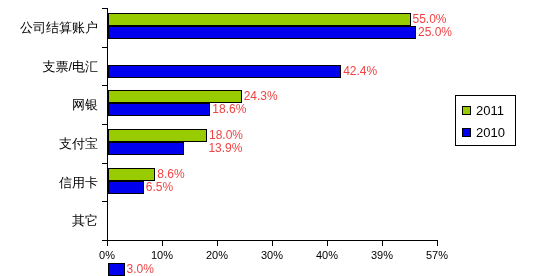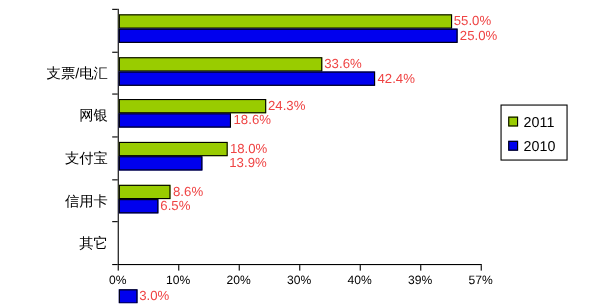--- a/index.html
+++ b/index.html
@@ -157,36 +157,33 @@
       <div class="x-tick" style="left: 327px;"></div>
       <div class="x-tick-label" style="left: 327px;">40%</div>
       <div class="x-tick" style="left: 382px;"></div>
       <div class="x-tick-label" style="left: 382px;">39%</div>
       <div class="x-tick" style="left: 437px;"></div>
       <div class="x-tick-label" style="left: 437px;">57%</div>
     </div>
   <div id="groups-layer">
       <div class="y-tick" style="top: 8px;"></div>
       <div class="cat-group" style="top: 8px; height: 38.6667px;">
+        <div class="cat-label" style="top: 11px;">公司结算账户</div>
         <div class="bar-row" style="top: 5px; width: 340px;">
           <div class="bar series-2011" title="公司结算账户 2011 55.0%" style="width: 302.5px;"></div>
           <div class="bar-value" style="left: 302.5px;">55.0%</div>
         </div>
         <div class="bar-row" style="top: 18px; width: 340px;">
           <div class="bar series-2010" title="公司结算账户 2010 56.0%" style="width: 308px;"></div>
           <div class="bar-value" style="left: 308px;">25.0%</div>
         </div>
       </div>
       <div class="y-tick" style="top: 46.6667px;"></div>
       <div class="cat-group" style="top: 46.6667px; height: 38.6667px;">
         <div class="cat-label" style="top: 11px;">支票/电汇</div>
-        <div class="bar-row" style="top: 5px; width: 340px;">
-          <div class="bar series-2011" title="支票/电汇 2011 33.6%" style="width: 184.8px;"></div>
-          <div class="bar-value" style="left: 184.8px;">33.6%</div>
-        </div>
         <div class="bar-row" style="top: 18px; width: 340px;">
           <div class="bar series-2010" title="支票/电汇 2010 42.4%" style="width: 233.2px;"></div>
           <div class="bar-value" style="left: 233.2px;">42.4%</div>
         </div>
       </div>
       <div class="y-tick" style="top: 85.3333px;"></div>
       <div class="cat-group" style="top: 85.3333px; height: 38.6667px;">
         <div class="cat-label" style="top: 11px;">网银</div>
         <div class="bar-row" style="top: 5px; width: 340px;">
           <div class="bar series-2011" title="网银 2011 24.3%" style="width: 133.65px;"></div>

